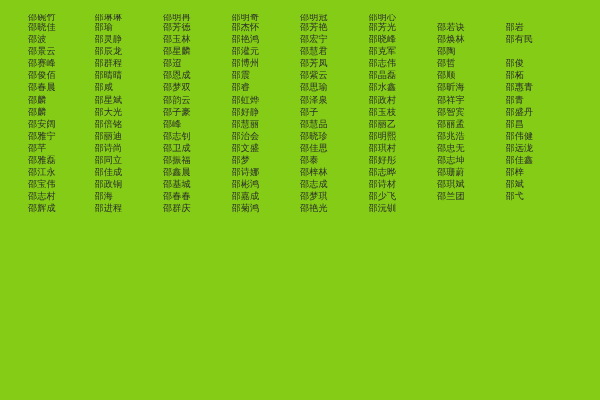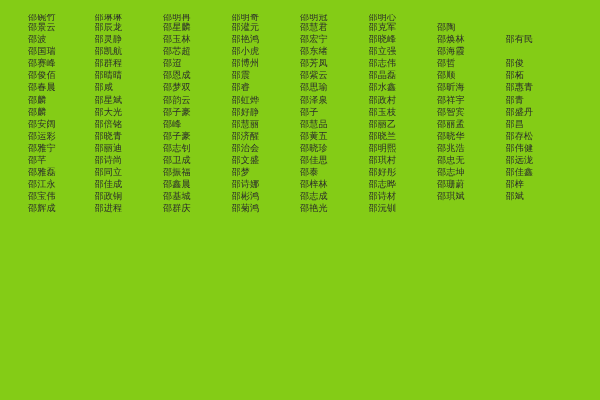--- a/index.html
+++ b/index.html
@@ -57,50 +57,50 @@
           <td class="c0">邵碗竹</td>
           <td class="c1">邵琳琳</td>
           <td class="c2">邵明冉</td>
           <td class="c3">邵明奇</td>
           <td class="c4">邵明冠</td>
           <td class="c5">邵明心</td>
           <td class="c6"></td>
           <td class="c7"></td>
         </tr>
         <tr>
+          <td class="c0">邵晓佳</td>
+          <td class="c1">邵瑜</td>
+          <td class="c2">邵芳德</td>
+          <td class="c3">邵杰怀</td>
+          <td class="c4">邵芳艳</td>
+          <td class="c5">邵芳光</td>
+          <td class="c6">邵若诀</td>
+          <td class="c7">邵岩</td>
+        </tr>
+        <tr>
+          <td class="c0">邵波</td>
+          <td class="c1">邵灵静</td>
+          <td class="c2">邵玉林</td>
+          <td class="c3">邵艳鸿</td>
+          <td class="c4">邵宏宁</td>
+          <td class="c5">邵晓峰</td>
+          <td class="c6">邵焕林</td>
+          <td class="c7">邵有民</td>
+        </tr>
+        <tr>
           <td class="c0">邵景云</td>
           <td class="c1">邵辰龙</td>
           <td class="c2">邵星麟</td>
           <td class="c3">邵灌元</td>
           <td class="c4">邵慧君</td>
           <td class="c5">邵克军</td>
           <td class="c6">邵陶</td>
           <td class="c7"></td>
         </tr>
         <tr>
-          <td class="c0">邵波</td>
-          <td class="c1">邵灵静</td>
-          <td class="c2">邵玉林</td>
-          <td class="c3">邵艳鸿</td>
-          <td class="c4">邵宏宁</td>
-          <td class="c5">邵晓峰</td>
-          <td class="c6">邵焕林</td>
-          <td class="c7">邵有民</td>
-        </tr>
-        <tr>
-          <td class="c0">邵国瑞</td>
-          <td class="c1">邵凯航</td>
-          <td class="c2">邵芯超</td>
-          <td class="c3">邵小虎</td>
-          <td class="c4">邵东绪</td>
-          <td class="c5">邵立强</td>
-          <td class="c6">邵海霞</td>
-          <td class="c7"></td>
-        </tr>
-        <tr>
           <td class="c0">邵赛峰</td>
           <td class="c1">邵群程</td>
           <td class="c2">邵迢</td>
           <td class="c3">邵博州</td>
           <td class="c4">邵芳凤</td>
           <td class="c5">邵志伟</td>
           <td class="c6">邵哲</td>
           <td class="c7">邵俊</td>
         </tr>
         <tr>
@@ -147,30 +147,20 @@
           <td class="c0">邵安阔</td>
           <td class="c1">邵倍铭</td>
           <td class="c2">邵峰</td>
           <td class="c3">邵慧丽</td>
           <td class="c4">邵慧品</td>
           <td class="c5">邵丽乙</td>
           <td class="c6">邵丽孟</td>
           <td class="c7">邵昌</td>
         </tr>
         <tr>
-          <td class="c0">邵运彩</td>
-          <td class="c1">邵晓青</td>
-          <td class="c2">邵子豪</td>
-          <td class="c3">邵济醒</td>
-          <td class="c4">邵黄五</td>
-          <td class="c5">邵晓兰</td>
-          <td class="c6">邵晓华</td>
-          <td class="c7">邵存松</td>
-        </tr>
-        <tr>
           <td class="c0">邵雅宁</td>
           <td class="c1">邵丽迪</td>
           <td class="c2">邵志钊</td>
           <td class="c3">邵治会</td>
           <td class="c4">邵晓珍</td>
           <td class="c5">邵明熙</td>
           <td class="c6">邵兆浩</td>
           <td class="c7">邵伟健</td>
         </tr>
         <tr>
@@ -207,20 +197,30 @@
           <td class="c0">邵宝伟</td>
           <td class="c1">邵政铜</td>
           <td class="c2">邵基城</td>
           <td class="c3">邵彬鸿</td>
           <td class="c4">邵志成</td>
           <td class="c5">邵诗材</td>
           <td class="c6">邵琪斌</td>
           <td class="c7">邵斌</td>
         </tr>
         <tr>
+          <td class="c0">邵志村</td>
+          <td class="c1">邵海</td>
+          <td class="c2">邵春春</td>
+          <td class="c3">邵嘉成</td>
+          <td class="c4">邵梦琪</td>
+          <td class="c5">邵少飞</td>
+          <td class="c6">邵兰团</td>
+          <td class="c7">邵弋</td>
+        </tr>
+        <tr>
           <td class="c0">邵辉成</td>
           <td class="c1">邵进程</td>
           <td class="c2">邵群庆</td>
           <td class="c3">邵菊鸿</td>
           <td class="c4">邵艳光</td>
           <td class="c5">邵沅钏</td>
           <td class="c6"></td>
           <td class="c7"></td>
         </tr>
       </tbody>

